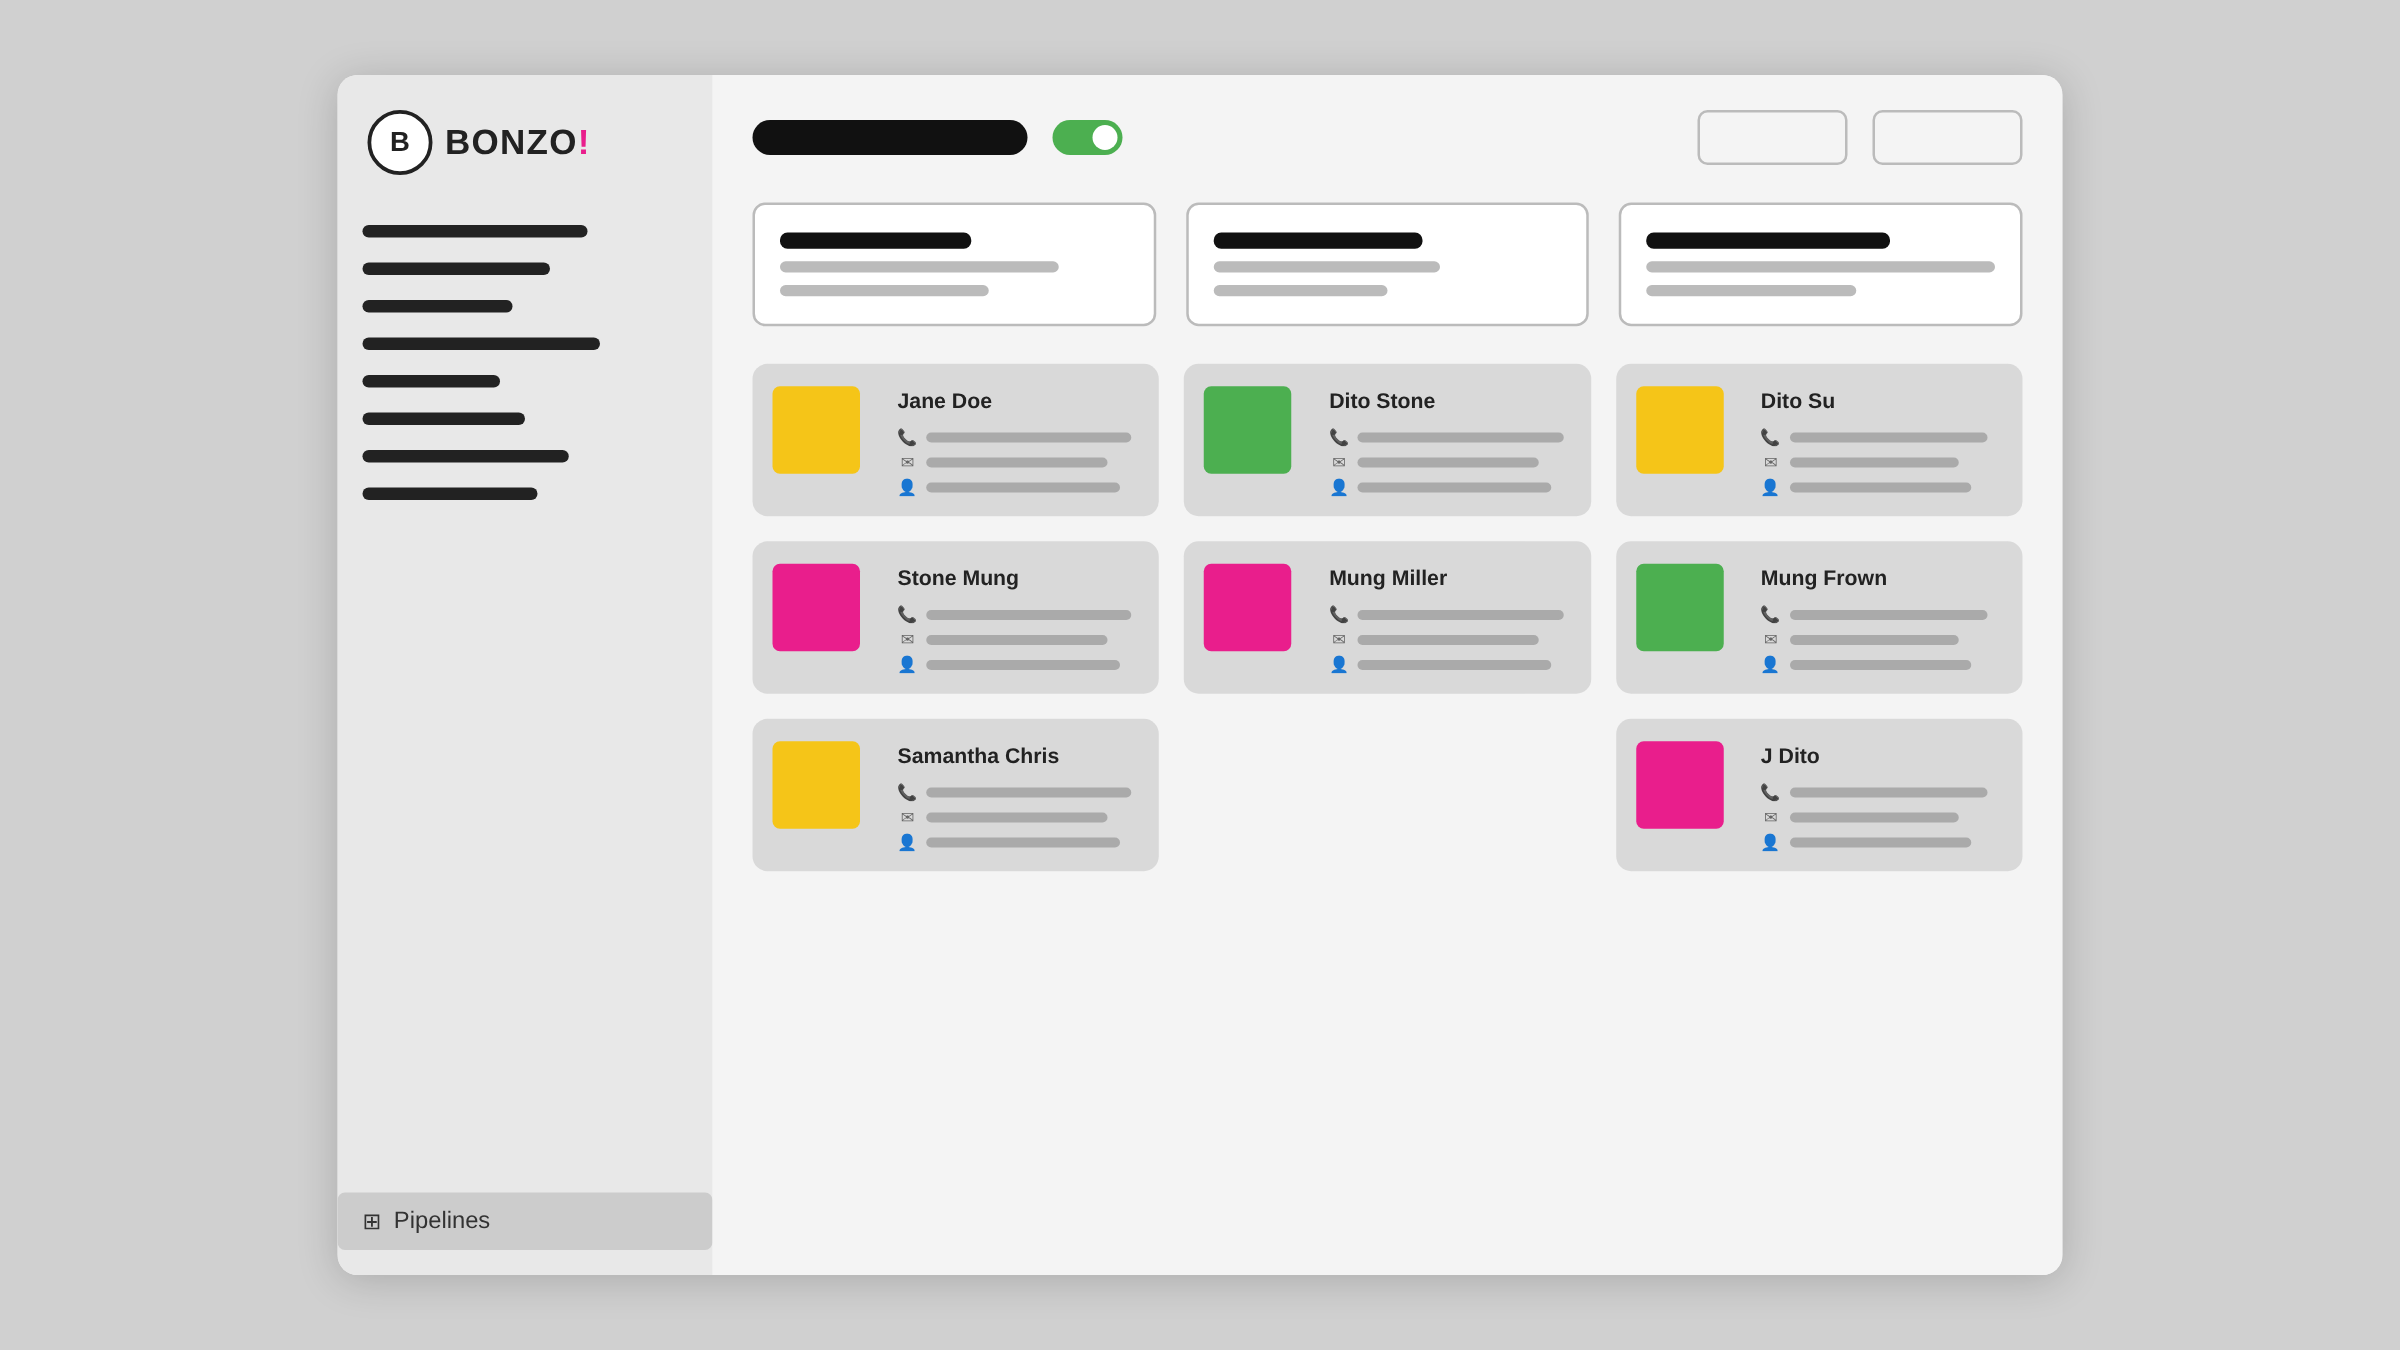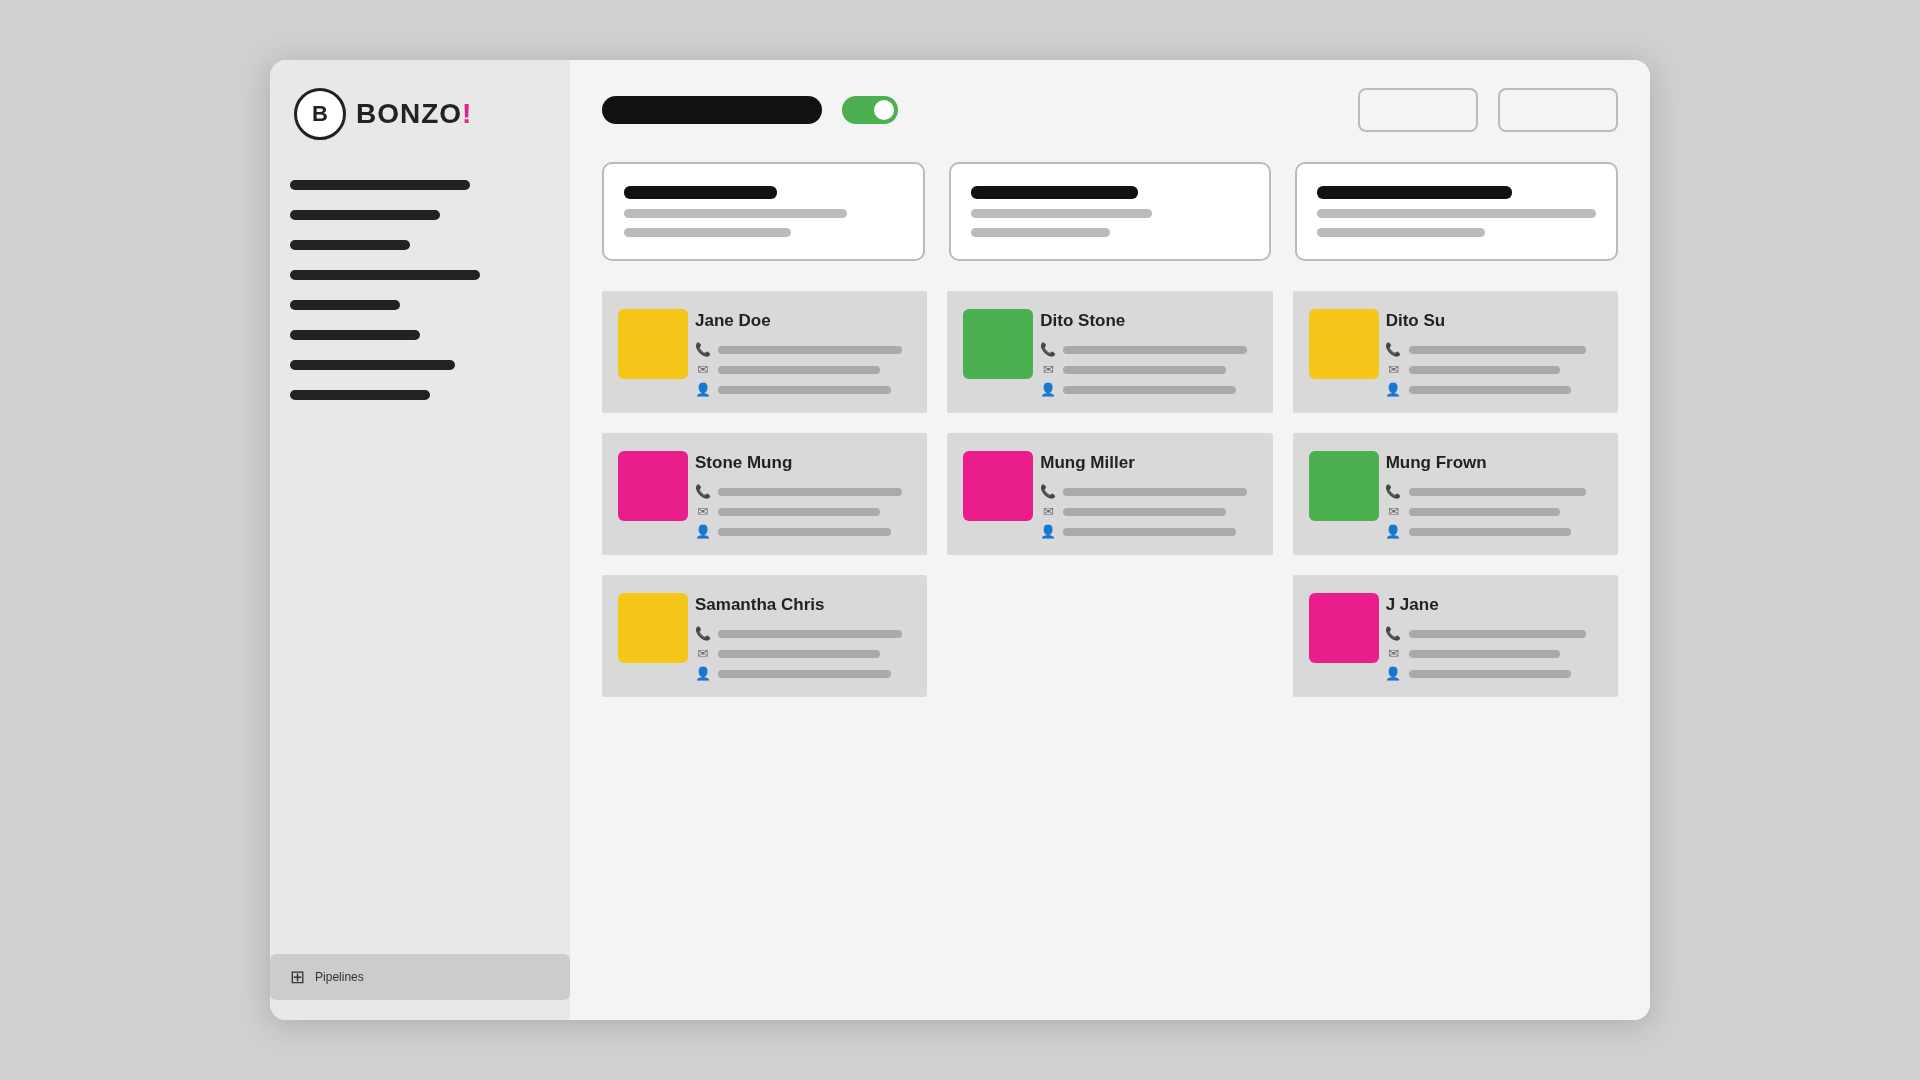--- a/index.html
+++ b/index.html
@@ -91,21 +91,21 @@
       border-radius: 6px;
       cursor: pointer;
     }
 
     .pipelines-icon {
       font-size: 18px;
       color: #333;
     }
 
     .pipelines-label {
-      font-size: 12px;
+      font-size: 19px;
       color: #333;
       font-weight: 500;
     }
 
     
     .main-content {
       flex: 1;
       display: flex;
       flex-direction: column;
       padding: 28px 32px 28px 32px;
@@ -197,25 +197,25 @@
 
     
     .contact-grid {
       display: grid;
       grid-template-columns: 1fr 1fr 1fr;
       gap: 20px;
     }
 
     .contact-card {
       background: #d9d9d9;
-      border-radius: 2px;
+      border-radius: 12px;
       padding: 18px 16px 16px 16px;
       display: flex;
       align-items: flex-start;
-      gap: 7px;
+      gap: 30px;
       position: relative;
       cursor: pointer;
     }
 
     .contact-avatar {
       width: 70px;
       height: 70px;
       min-width: 70px;
       border-radius: 6px;
       flex-shrink: 0;
@@ -464,21 +464,21 @@
           </div>
         </div>
       </div>
 
       <div class="contact-card contact-empty" style="background:transparent;border:none;box-shadow:none;">
       </div>
 
       <div class="contact-card">
         <div class="contact-avatar color-pink"></div>
         <div class="contact-info">
-          <div class="contact-name">J Jane</div>
+          <div class="contact-name">J Dito</div>
           <div class="contact-row">
             <span class="contact-icon">📞</span>
             <div class="contact-line" style="width:82%"></div>
           </div>
           <div class="contact-row">
             <span class="contact-icon">✉</span>
             <div class="contact-line" style="width:70%"></div>
           </div>
           <div class="contact-row">
             <span class="contact-icon">👤</span>

